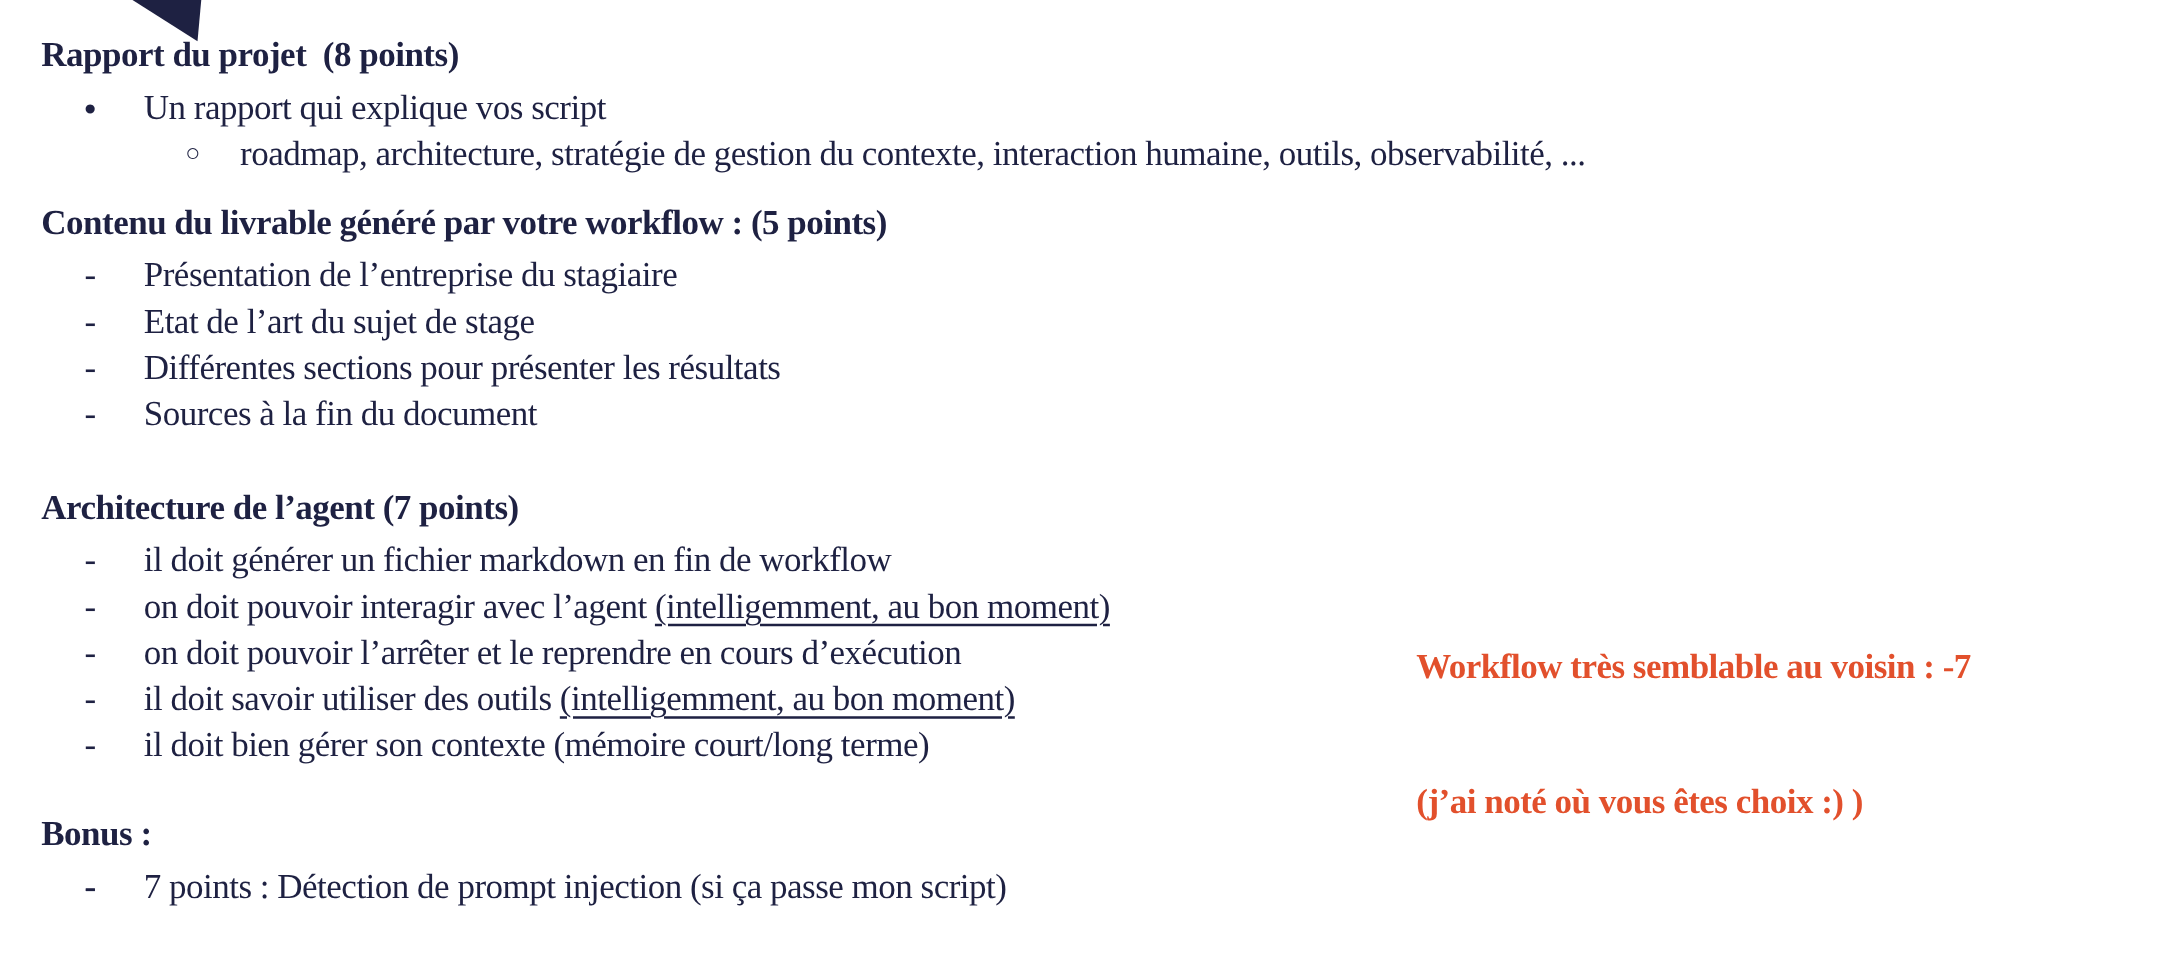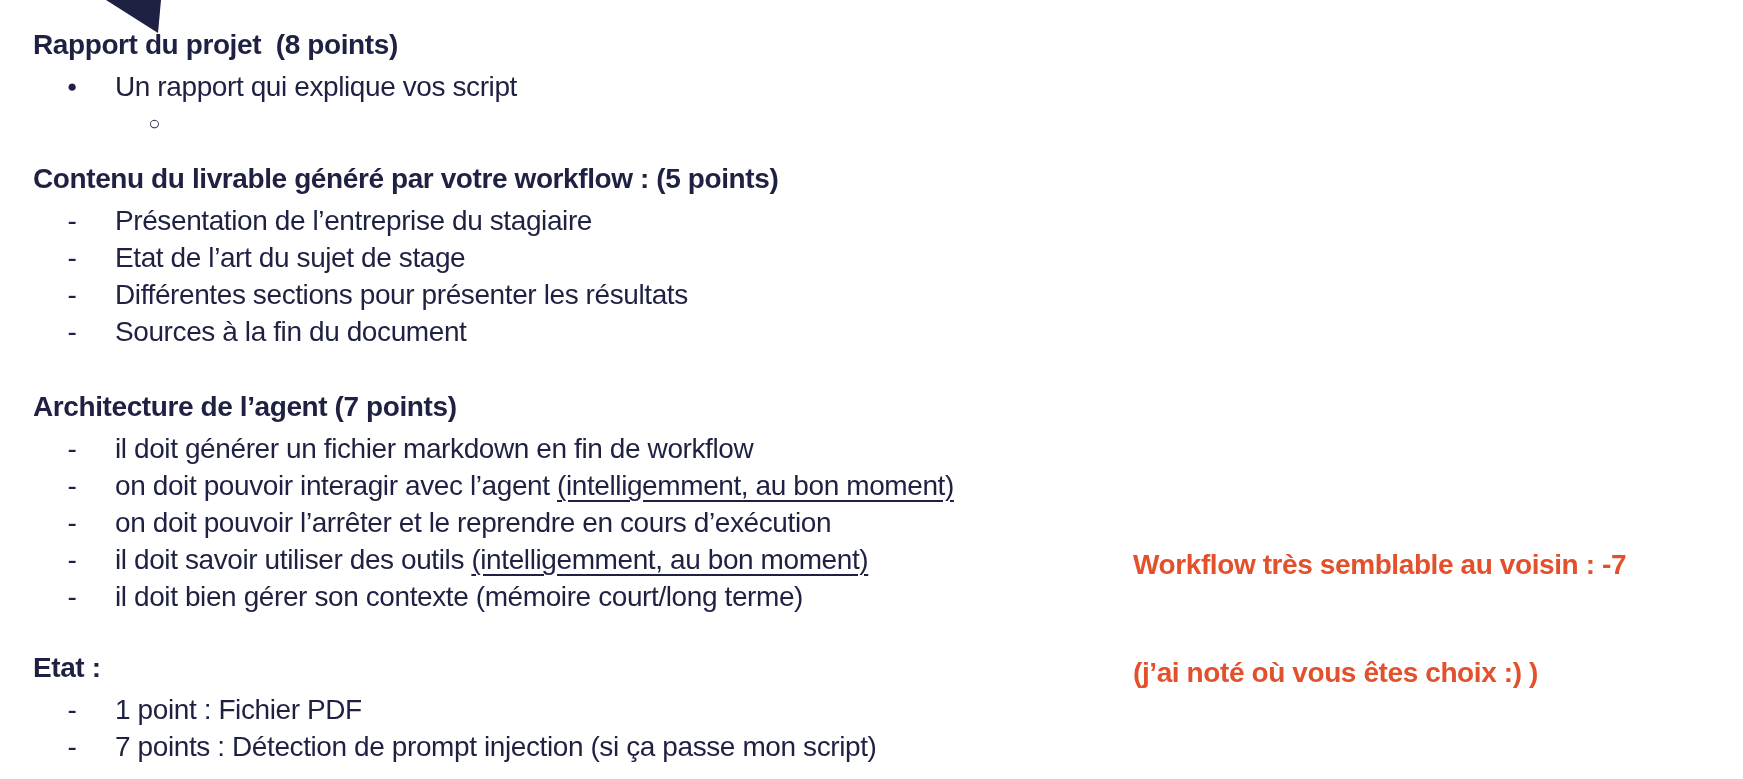--- a/index.html
+++ b/index.html
@@ -7,21 +7,21 @@
     --ink:#1e2142;
     --accent:#e2502c;
     --bg:#ffffff;
   }
   html,body{margin:0;padding:0;background:var(--bg);}
   .slide{
     position:relative;
     width:1743px;height:779px;
     background:var(--bg);
     color:var(--ink);
-    font-family:Liberation Sans, sans-serif;
+    font-family:Liberation Serif, serif;
     overflow:hidden;
   }
   .pointer{
     position:absolute;top:0;left:0;
   }
   .pointer polygon{fill:var(--ink);}
   .section{
     position:absolute;
     left:33px;
     font-size:28px;
@@ -53,43 +53,43 @@
   .marker.circle{font-size:20px;}
   .marker.dash{font-size:28px;}
   .seg-underline{
     text-decoration:underline;
     text-underline-offset:5px;
     text-decoration-thickness:2px;
   }
   .annotation{
     position:absolute;
     left:1133px;
-    top:475px;
+    top:444px;
     color:var(--accent);
     font-size:28px;
     line-height:36px;
     font-weight:bold;
     letter-spacing:-0.4px;
     white-space:pre;
   }
 </style>
 </head>
 <body>
 
 <div class="slide">
 
   <svg class="pointer" width="200" height="45" viewBox="0 0 200 45" aria-hidden="true">
     <polygon points="106,0 161,0 158,33"></polygon>
   </svg>
 
   <div id="sections-root">
-      <div class="section" style="top: 26px;"><div class="heading">Rapport du projet  (8 points)</div><div class="item lvl1"><span class="marker disc">●</span><span>Un rapport qui explique vos script</span></div><div class="item lvl2"><span class="marker circle">○</span></div></div>
+      <div class="section" style="top: 26px;"><div class="heading">Rapport du projet  (8 points)</div><div class="item lvl1"><span class="marker disc">●</span><span>Un rapport qui explique vos script</span></div><div class="item lvl2"><span class="marker circle">○</span><span>roadmap, architecture, stratégie de gestion du contexte, interaction humaine, outils, observabilité, ...</span></div></div>
       <div class="section" style="top: 160px;"><div class="heading">Contenu du livrable généré par votre workflow : (5 points)</div><div class="item lvl1"><span class="marker dash">-</span><span>Présentation de l’entreprise du stagiaire</span></div><div class="item lvl1"><span class="marker dash">-</span><span>Etat de l’art du sujet de stage</span></div><div class="item lvl1"><span class="marker dash">-</span><span>Différentes sections pour présenter les résultats</span></div><div class="item lvl1"><span class="marker dash">-</span><span>Sources à la fin du document</span></div></div>
       <div class="section" style="top: 388px;"><div class="heading">Architecture de l’agent (7 points)</div><div class="item lvl1"><span class="marker dash">-</span><span>il doit générer un fichier markdown en fin de workflow</span></div><div class="item lvl1"><span class="marker dash">-</span><span><span>on doit pouvoir interagir avec l’agent </span><span class="seg-underline">(intelligemment, au bon moment)</span></span></div><div class="item lvl1"><span class="marker dash">-</span><span>on doit pouvoir l’arrêter et le reprendre en cours d’exécution</span></div><div class="item lvl1"><span class="marker dash">-</span><span><span>il doit savoir utiliser des outils </span><span class="seg-underline">(intelligemment, au bon moment)</span></span></div><div class="item lvl1"><span class="marker dash">-</span><span>il doit bien gérer son contexte (mémoire court/long terme)</span></div></div>
-      <div class="section" style="top: 649px;"><div class="heading">Etat :</div><div class="item lvl1"><span class="marker dash">-</span><span>1 point : Fichier PDF</span></div><div class="item lvl1"><span class="marker dash">-</span><span>7 points : Détection de prompt injection (si ça passe mon script)</span></div></div>
+      <div class="section" style="top: 649px;"><div class="heading">Bonus :</div><div class="item lvl1"><span class="marker dash">-</span></div><div class="item lvl1"><span class="marker dash">-</span><span>7 points : Détection de prompt injection (si ça passe mon script)</span></div></div>
     </div>
 
   <div class="annotation">
     <div>Workflow très semblable au voisin : -7</div>
     <div>(j’ai noté où vous êtes choix :) )</div>
   </div>
 
 </div>
 
 </body></html>

